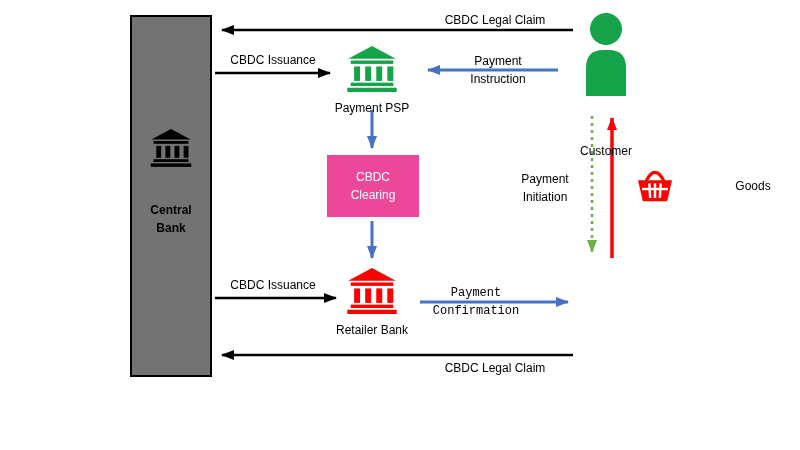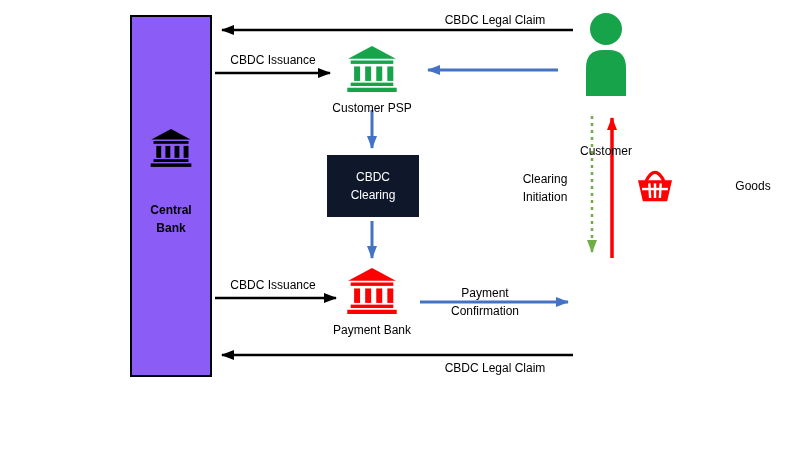--- a/index.html
+++ b/index.html
@@ -11,48 +11,48 @@
   .stage { position:absolute; left:0; top:0; width:800px; height:450px; background:#fff; }
   .abs { position:absolute; }
   .lbl { font-size:12px; line-height:18px; color:#000; text-align:center; }
   .node { display:flex; flex-direction:column; align-items:center; }
   .node .lbl { margin-top:3px; }
 
   .arrow-layer { position:absolute; left:0; top:0; width:800px; height:450px; }
 
   .central-bank-box {
     left:130px; top:15px; width:82px; height:362px;
-    border:2.5px solid #000; background:#8b5cf6;
+    border:2.5px solid #000; background:#737373;
     display:flex; flex-direction:column; align-items:center;
     padding-top:112px;
   }
   .central-bank-box .lbl { font-weight:bold; width:58px; margin-top:30px; }
 
   .green-icon { color:#16A34A; }
   .red-icon   { color:#FF0000; }
   .black-icon { color:#000000; }
 
   .clearing-box {
     left:327px; top:155px; width:92px; height:62px;
-    background:#0f172a; display:flex; align-items:center; justify-content:center;
+    background:#ec4899; display:flex; align-items:center; justify-content:center;
   }
   .clearing-box .lbl { color:#fff; width:62px; }
 
   .node-customer-psp  { left:315px; top:46px;  width:114px; }
   .node-customer      { left:569px; top:12px;  width:74px;gap:39px;  }
   .node-retailer-bank { left:313px; top:268px; width:118px; }
   .node-retailer      { left:583px; top:268px; width:84px;  }
 
   .lbl-legal-top     { left:415px; top:11px;  width:160px; }
   .lbl-issuance-top  { left:213px; top:51px;  width:120px; }
   .lbl-pay-instr     { left:452px; top:52px;  width:92px;  }
   .lbl-pay-init      { left:506px; top:170px; width:78px;  }
   .lbl-goods         { left:681px; top:177px; width:52px;  text-align:center;margin-left:46px; }
   .lbl-issuance-bot  { left:213px; top:276px; width:120px; }
-  .lbl-pay-conf      { left:435px; top:284px; width:100px; }
+  .lbl-pay-conf      { left:426px; top:284px; width:100px;font-family:Liberation Mono, monospace; }
   .lbl-legal-bot     { left:415px; top:359px; width:160px; }
 
   .basket-pos { left:636px; top:168px; }
 </style>
 </head>
 <body>
 
 <div class="stage">
 
   <svg class="arrow-layer" viewBox="0 0 800 450">
@@ -105,21 +105,21 @@
         <path d="M30,0 L58,15 L2,15 Z"></path>
         <rect x="5" y="17" width="50" height="4"></rect>
         <rect x="9" y="24" width="7" height="17"></rect>
         <rect x="22" y="24" width="7" height="17"></rect>
         <rect x="35" y="24" width="7" height="17"></rect>
         <rect x="48" y="24" width="7" height="17"></rect>
         <rect x="5" y="43" width="50" height="4"></rect>
         <rect x="1" y="49" width="58" height="5"></rect>
       </svg>
     </span>
-    <div class="lbl">Customer PSP</div>
+    <div class="lbl">Payment PSP</div>
   </div>
 
   <div class="abs node node-customer">
     <span class="green-icon">
       <svg viewBox="0 0 46 84" width="46" height="84" fill="currentColor">
         <circle cx="23" cy="17" r="16"></circle>
         <path d="M3,84 L3,56 Q3,38 20,38 L26,38 Q43,38 43,56 L43,84 Z"></path>
       </svg>
     </span>
     <div class="lbl">Customer</div>
@@ -135,36 +135,37 @@
         <path d="M30,0 L58,15 L2,15 Z"></path>
         <rect x="5" y="17" width="50" height="4"></rect>
         <rect x="9" y="24" width="7" height="17"></rect>
         <rect x="22" y="24" width="7" height="17"></rect>
         <rect x="35" y="24" width="7" height="17"></rect>
         <rect x="48" y="24" width="7" height="17"></rect>
         <rect x="5" y="43" width="50" height="4"></rect>
         <rect x="1" y="49" width="58" height="5"></rect>
       </svg>
     </span>
-    <div class="lbl">Payment Bank</div>
+    <div class="lbl">Retailer Bank</div>
   </div>
 
 
   <span class="abs basket-pos">
     <svg viewBox="0 0 46 42" width="38" height="34">
       <path d="M12,16 Q23,-5 34,16" fill="none" stroke="#FF0000" stroke-width="4"></path>
       <path d="M2,15 L44,15 L38,41 L8,41 Z" fill="#FF0000"></path>
       <line x1="16" y1="19" x2="17" y2="37" stroke="#fff" stroke-width="3"></line>
       <line x1="23" y1="19" x2="23" y2="37" stroke="#fff" stroke-width="3"></line>
       <line x1="30" y1="19" x2="29" y2="37" stroke="#fff" stroke-width="3"></line>
       <line x1="7" y1="26" x2="39" y2="26" stroke="#fff" stroke-width="3"></line>
     </svg>
   </span>
   <div class="abs lbl lbl-goods">Goods</div>
 
   <div class="abs lbl lbl-legal-top">CBDC Legal Claim</div>
   <div class="abs lbl lbl-issuance-top">CBDC Issuance</div>
-  <div class="abs lbl lbl-pay-init">Clearing Initiation</div>
+  <div class="abs lbl lbl-pay-instr">Payment Instruction</div>
+  <div class="abs lbl lbl-pay-init">Payment Initiation</div>
   <div class="abs lbl lbl-issuance-bot">CBDC Issuance</div>
   <div class="abs lbl lbl-pay-conf">Payment Confirmation</div>
   <div class="abs lbl lbl-legal-bot">CBDC Legal Claim</div>
 
 </div>
 
 </body></html>

